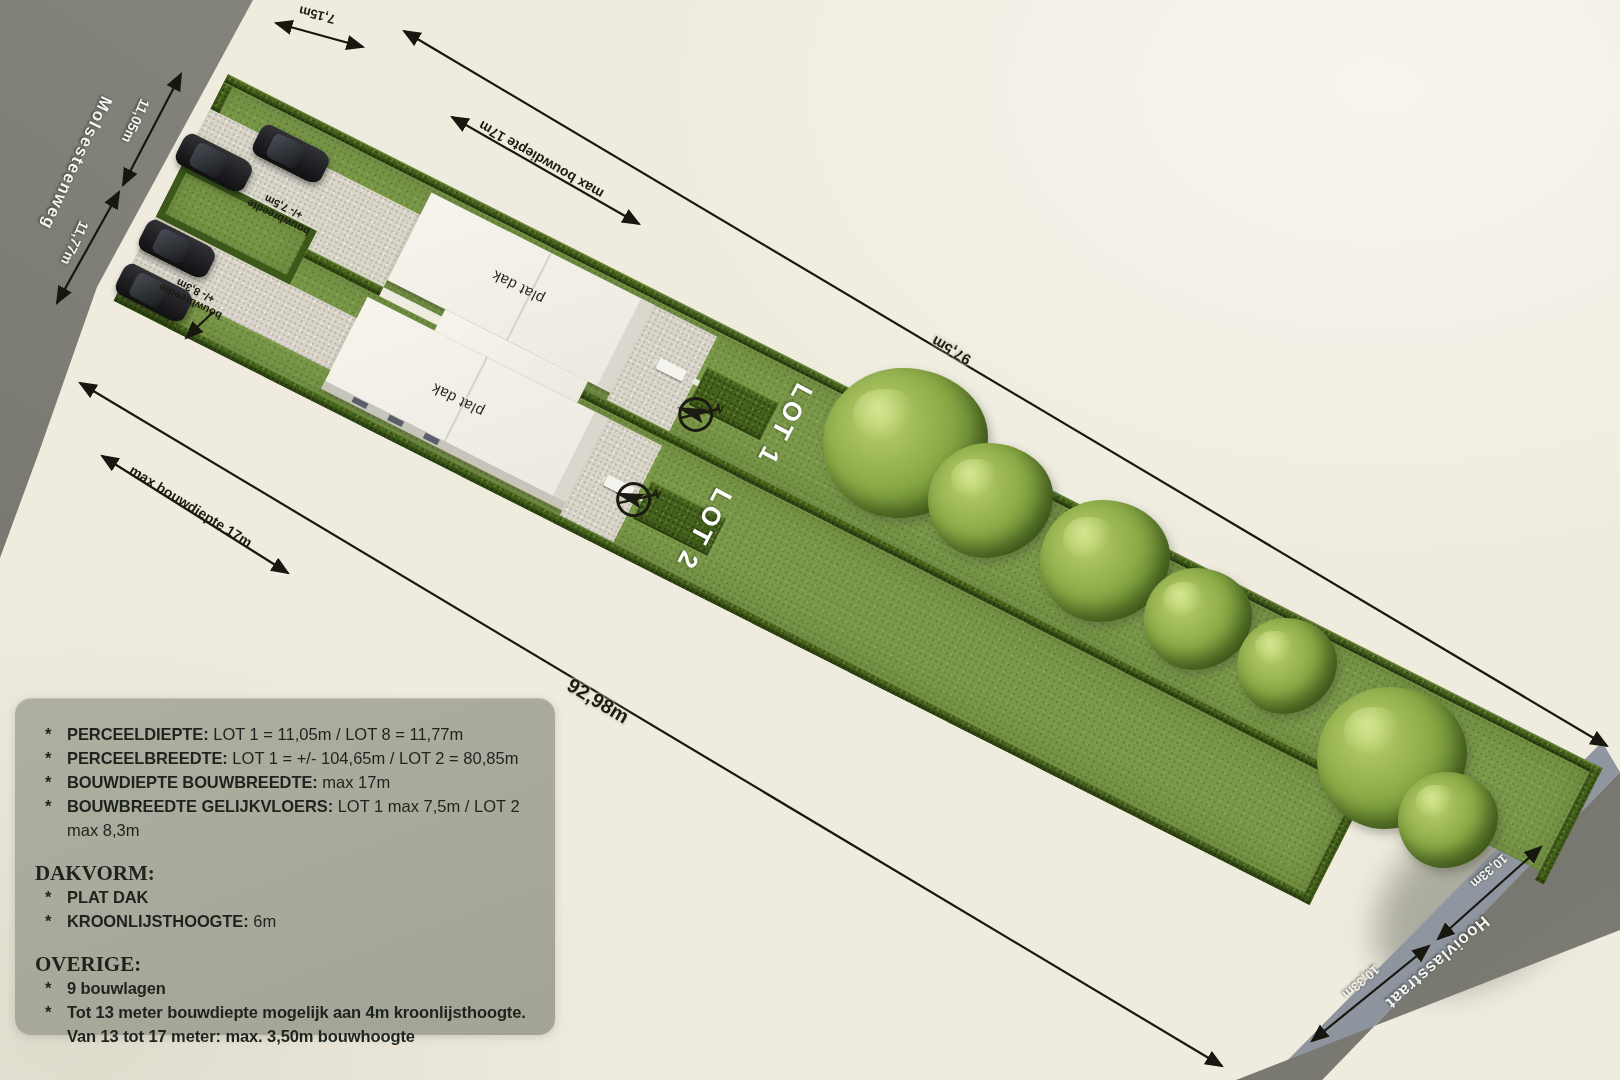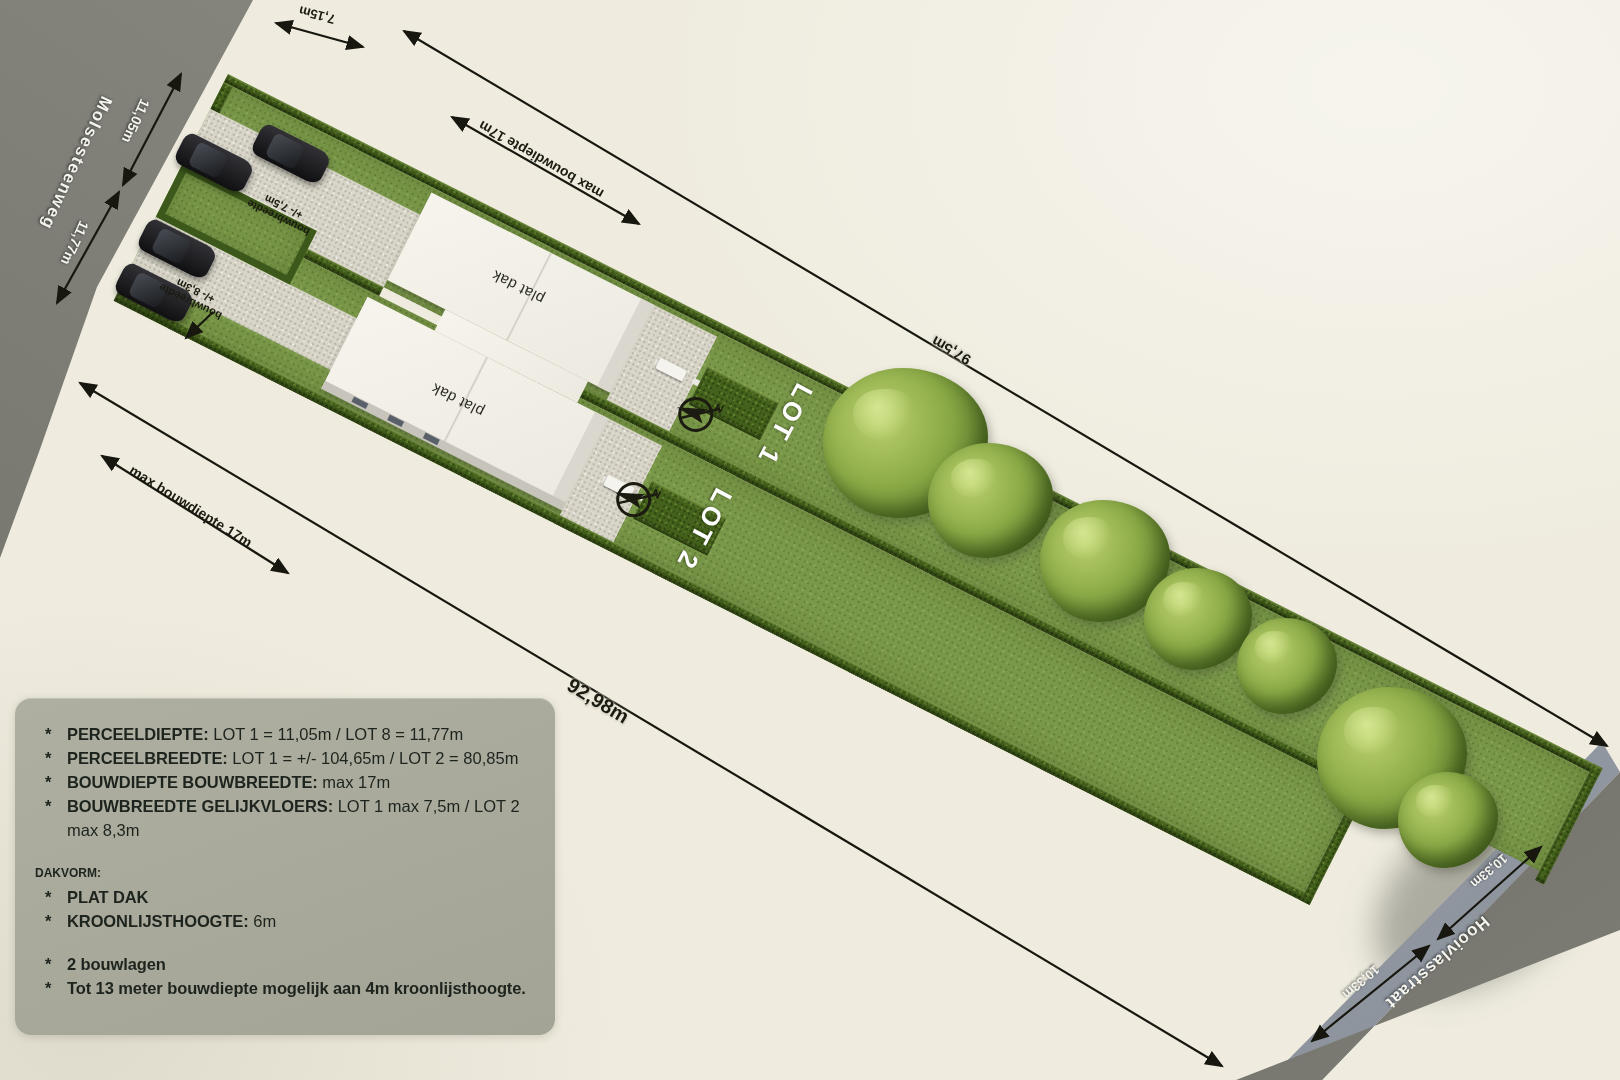--- a/index.html
+++ b/index.html
@@ -136,21 +136,21 @@
   .lbl-bw83{left:193px;top:296px;transform:translate(-50%,-50%) rotate(206deg);}
 
   
   .infobox{position:absolute;left:15px;top:698px;width:540px;height:337px;
     background:linear-gradient(160deg,#aeafa1,#a3a496);border-radius:16px;
     padding:24px 14px 20px 20px;color:#1d231d;
     box-shadow:inset 0 1px 0 rgba(255,255,255,.25), 0 2px 8px rgba(80,80,60,.2);}
   .infobox .row{display:grid;grid-template-columns:32px 1fr;font-size:16.5px;line-height:24px;}
   .infobox .star{font-weight:700;padding-left:10px;}
   .infobox b{font-weight:700;letter-spacing:-.1px;}
-  .infobox .heading{font-weight:700;font-size:12px;line-height:24px;}
+  .infobox .heading{font-weight:700;font-size:21px;line-height:24px;font-family:Liberation Serif, serif;}
   .gap{height:19px;}
 </style>
 </head>
 <body>
 
 <div class="stage">
 
   <div class="road-mols"></div>
   <div class="tree-shadow"></div>
   <div class="sidewalk-hooi"></div>
@@ -289,23 +289,28 @@
     <div class="heading">DAKVORM:</div>
     <div class="row">
       <span class="star">*</span>
       <span><b>PLAT DAK</b><span></span></span>
     </div>
     <div class="row">
       <span class="star">*</span>
       <span><b>KROONLIJSTHOOGTE:</b><span> 6m</span></span>
     </div>
     <div class="gap"></div>
-    <div class="row">
-      <span class="star">*</span>
-      <span><b>2 bouwlagen</b><span></span></span>
+    <div class="heading">OVERIGE:</div>
+    <div class="row">
+      <span class="star">*</span>
+      <span><b>9 bouwlagen</b><span></span></span>
     </div>
     <div class="row">
       <span class="star">*</span>
       <span><b>Tot 13 meter bouwdiepte mogelijk aan 4m kroonlijsthoogte.</b></span>
     </div>
+    <div class="row">
+      <span class="star"></span>
+      <span><b>Van 13 tot 17 meter: max. 3,50m bouwhoogte</b></span>
+    </div>
   </div>
 
 </div>
 
 </body></html>

